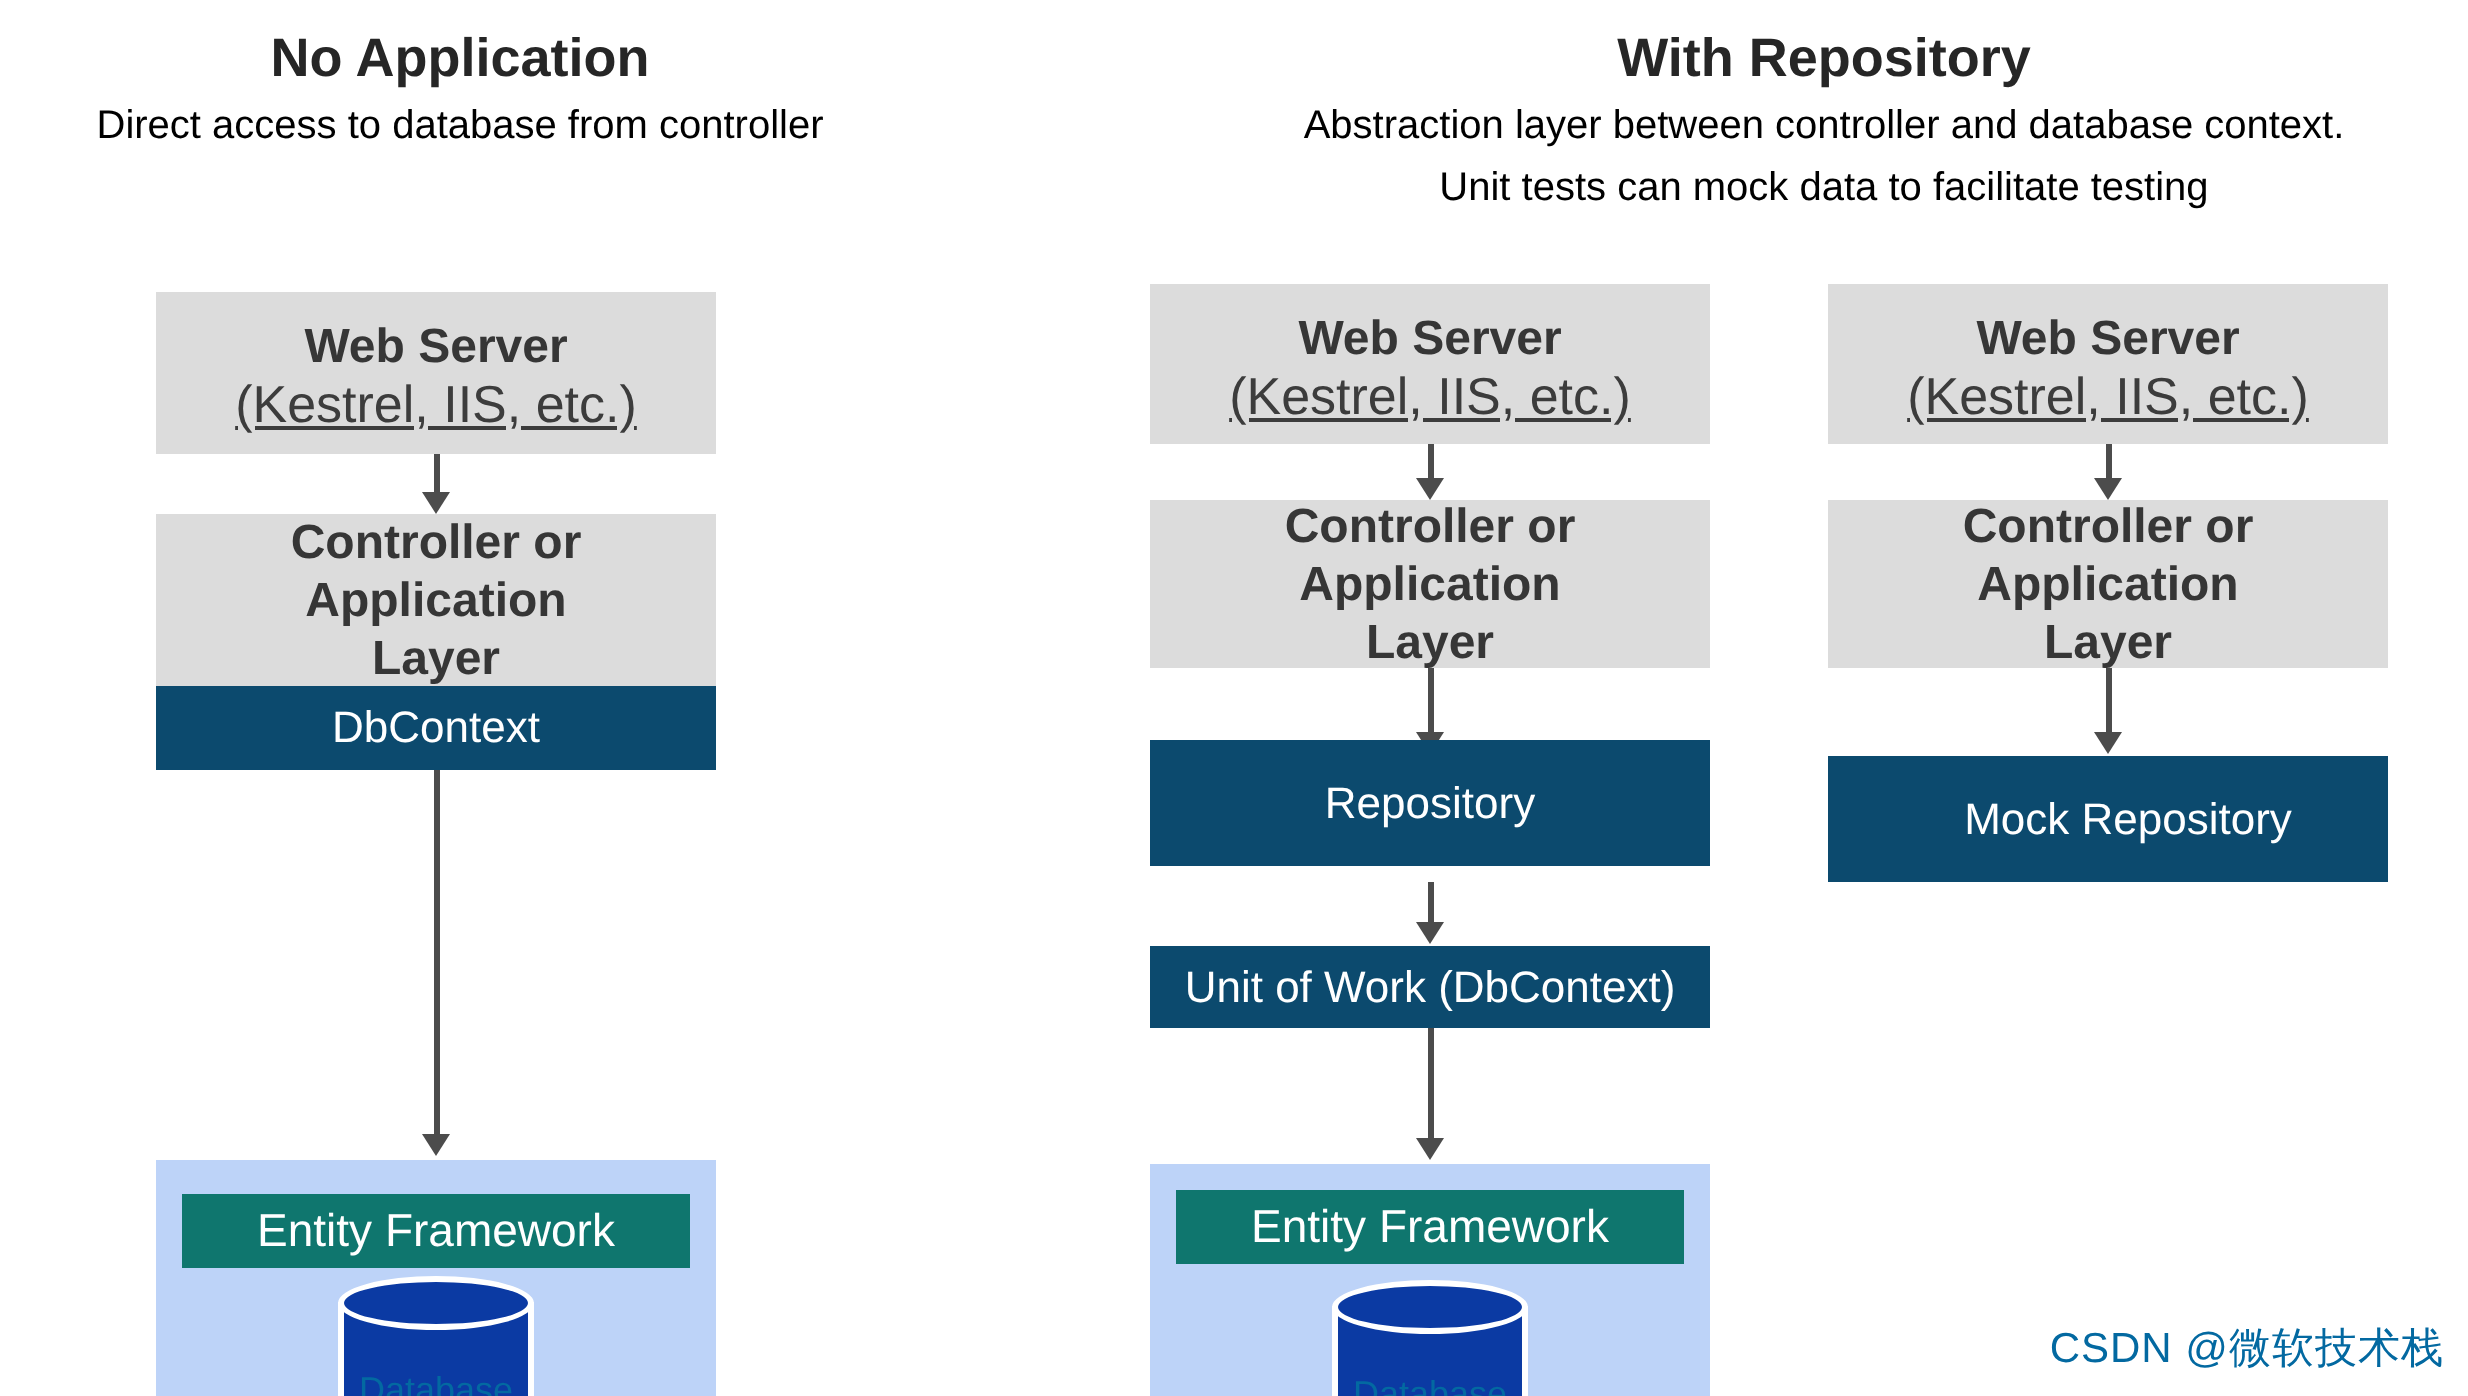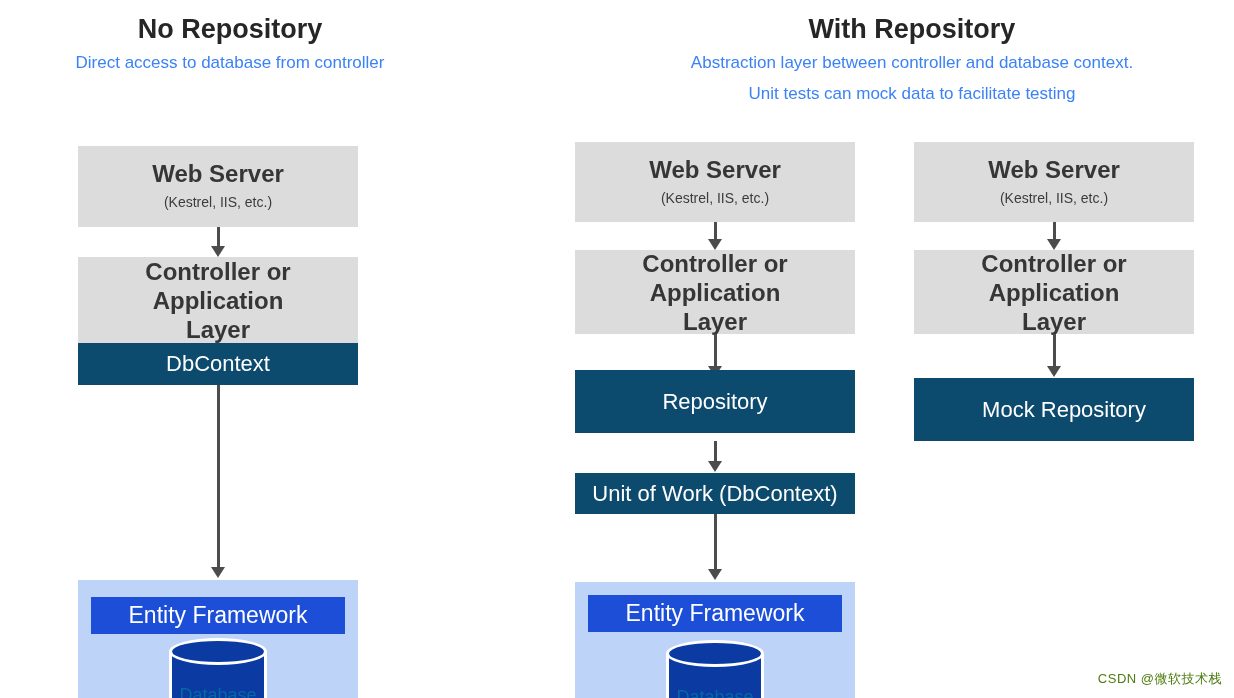--- a/index.html
+++ b/index.html
@@ -7,36 +7,36 @@
   .page {
     position:relative; width:1234px; height:698px;
     background:#ffffff; overflow:hidden;
     font-family:"Liberation Sans", sans-serif;
   }
   
   .header { position:absolute; text-align:center; }
   .header-left  { left:10px;  top:12px; width:440px; }
   .header-right { left:584px; top:12px; width:656px; }
   .h-title { font-size:27px; font-weight:bold; color:#262626; line-height:34px; }
-  .h-sub   { font-size:17px; color:#3b82f6; line-height:28px; margin-top:3px; }
+  .h-sub   { font-size:20px; color:#000000; line-height:28px; margin-top:3px; }
 
   
   .col { position:absolute; top:0; width:280px; height:698px;margin-top:16px; }
   .col1 { left:78px; }
   .col2 { left:575px; }
   .col3 { left:914px; }
 
   
   .gbox {
     position:absolute; left:0; width:100%;
     background:#dcdcdc;
     display:flex; flex-direction:column; align-items:center; justify-content:center;
   }
   .gtitle { font-size:24px; font-weight:bold; color:#363636; line-height:29px; text-align:center; }
-  .gsub   { font-size:14px; color:#3c3c3c; line-height:24px; margin-top:2px; }
+  .gsub   { font-size:26px; color:#3c3c3c; line-height:24px; margin-top:2px;text-decoration:underline; }
   .gwrap  { padding:0 52px; }
 
   
   .bbox {
     position:absolute; left:0; width:100%;
     background:#0c4a6e; color:#ffffff;
     display:flex; align-items:center; justify-content:center;
     font-size:22px;
   }
 
@@ -50,21 +50,21 @@
     position:absolute; left:50%; margin-left:-7px; bottom:0;
     width:0; height:0;
     border-left:7px solid transparent; border-right:7px solid transparent;
     border-top:11px solid #4c4c4c;
   }
 
   
   .lb-container { position:absolute; left:0; width:100%; background:#bdd3f8; }
   .navy-bar {
     position:absolute; left:13px; right:13px; height:37px;
-    background:#1d4ed8; color:#ffffff;
+    background:#0f766e; color:#ffffff;
     display:flex; align-items:center; justify-content:center;
     font-size:23px;
   }
 
   
   .cyl { position:absolute; left:50%; transform:translateX(-50%); width:98px; height:78px; }
   .cyl-body {
     position:absolute; left:0; right:0; top:13px; bottom:0;
     background:#0b3aa3; border:3px solid #ffffff; border-top:none;
     border-radius:0 0 49px 49px / 0 0 16px 16px;
@@ -74,30 +74,30 @@
     background:#0b3aa3; border:3px solid #ffffff; border-radius:50%;
   }
   .cyl-label {
     position:absolute; left:0; right:0; bottom:10px;
     text-align:center; color:#0369a1; font-size:18px;
   }
 
   
   .watermark {
     position:absolute; right:12px; bottom:10px;
-    font-size:13px; color:#4d7c0f; letter-spacing:0.5px;
+    font-size:21px; color:#0369a1; letter-spacing:0.5px;
   }
 </style>
 </head>
 <body>
 
 <div class="page">
 
   <div class="header header-left">
-    <div class="h-title">No Repository</div>
+    <div class="h-title">No Application</div>
     <div class="h-sub">Direct access to database from controller</div>
   </div>
   <div class="header header-right">
     <div class="h-title">With Repository</div>
     <div class="h-sub">Abstraction layer between controller and database context.</div>
     <div class="h-sub">Unit tests can mock data to facilitate testing</div>
   </div>
 
   <div class="col col1">
     <div class="gbox" style="top:130px;height:81px;">

